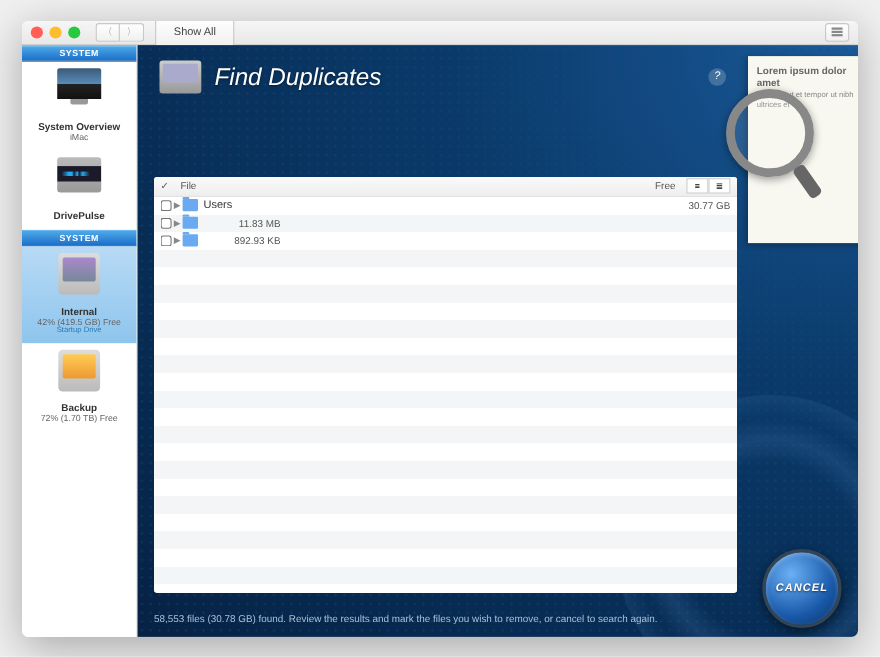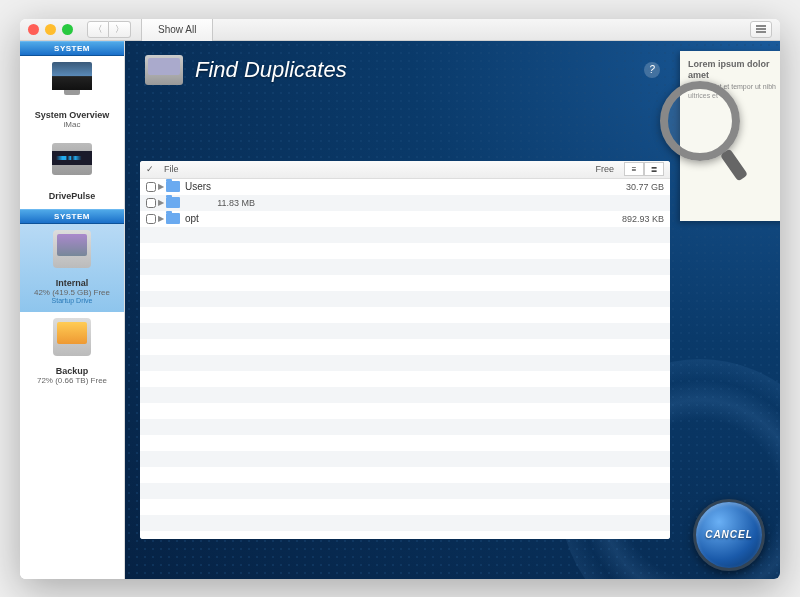--- a/index.html
+++ b/index.html
@@ -107,21 +107,21 @@
           </div>
         <div class="t1">Internal</div>
         <div class="t2">42% (419.5 GB) Free</div>
         <div class="t3">Startup Drive</div>
       </div>
       <div class="sitem">
         <div class="ic">
             <div class="hdd y"></div>
           </div>
         <div class="t1">Backup</div>
-        <div class="t2">72% (0.66 TB) Free</div>
+        <div class="t2">72% (1.70 TB) Free</div>
       </div>
     </div>
 
     <div class="main">
       <div class="dots"></div>
       <div class="swirl"></div>
       <div class="lorem"><b>Lorem ipsum dolor amet</b><br>sed velit ut et tempor ut nibh ultrices et</div>
       <div class="mag"></div>
 
       <div class="header">
@@ -151,22 +151,22 @@
           <div class="frow">
             <input type="checkbox" style="">
             <span class="tri">▶</span>
             <span class="fold"></span>
             <span class="sv">11.83 MB</span>
           </div>
           <div class="frow">
             <input type="checkbox" style="">
             <span class="tri">▶</span>
             <span class="fold"></span>
-            <span class="nm">opt</span>
             <span class="sv">892.93 KB</span>
           </div>
         </div>
       </div>
 
+      <div class="status">58,553 files (30.78 GB) found. Review the results and mark the files you wish to remove, or cancel to search again.</div>
       <div class="cancel">CANCEL</div>
     </div>
   </div>
 </div>
 
 </body></html>

